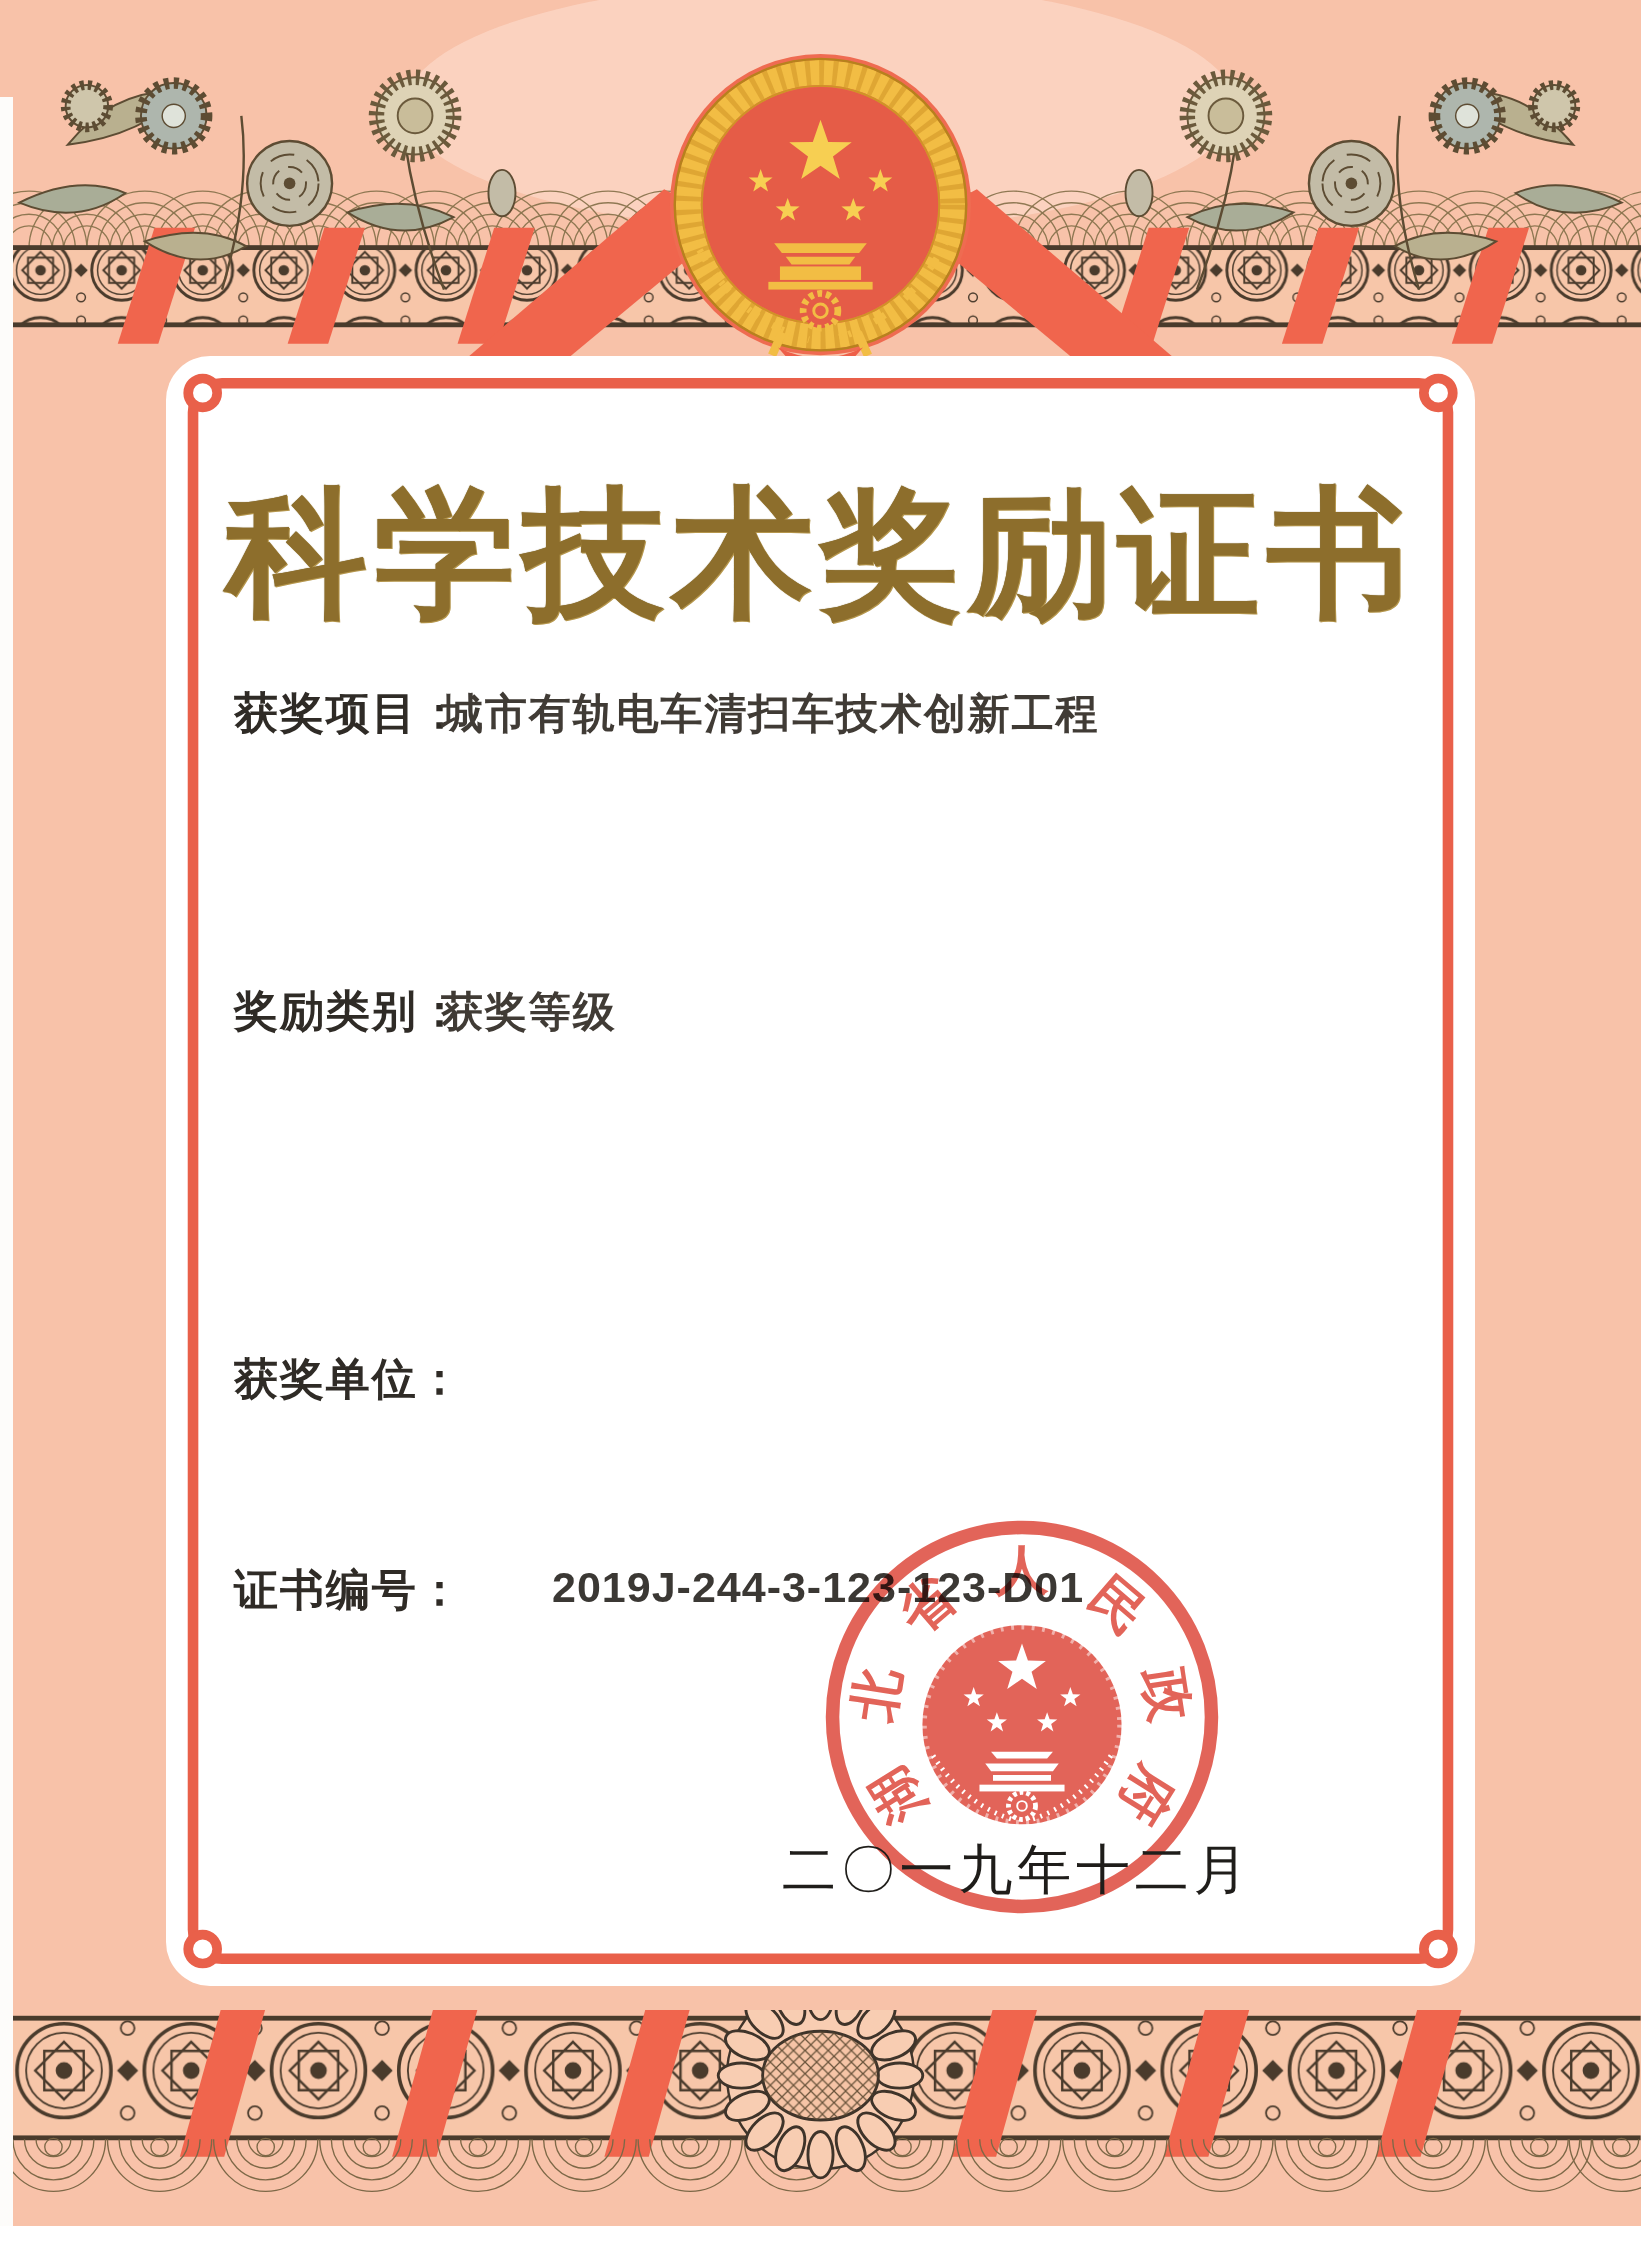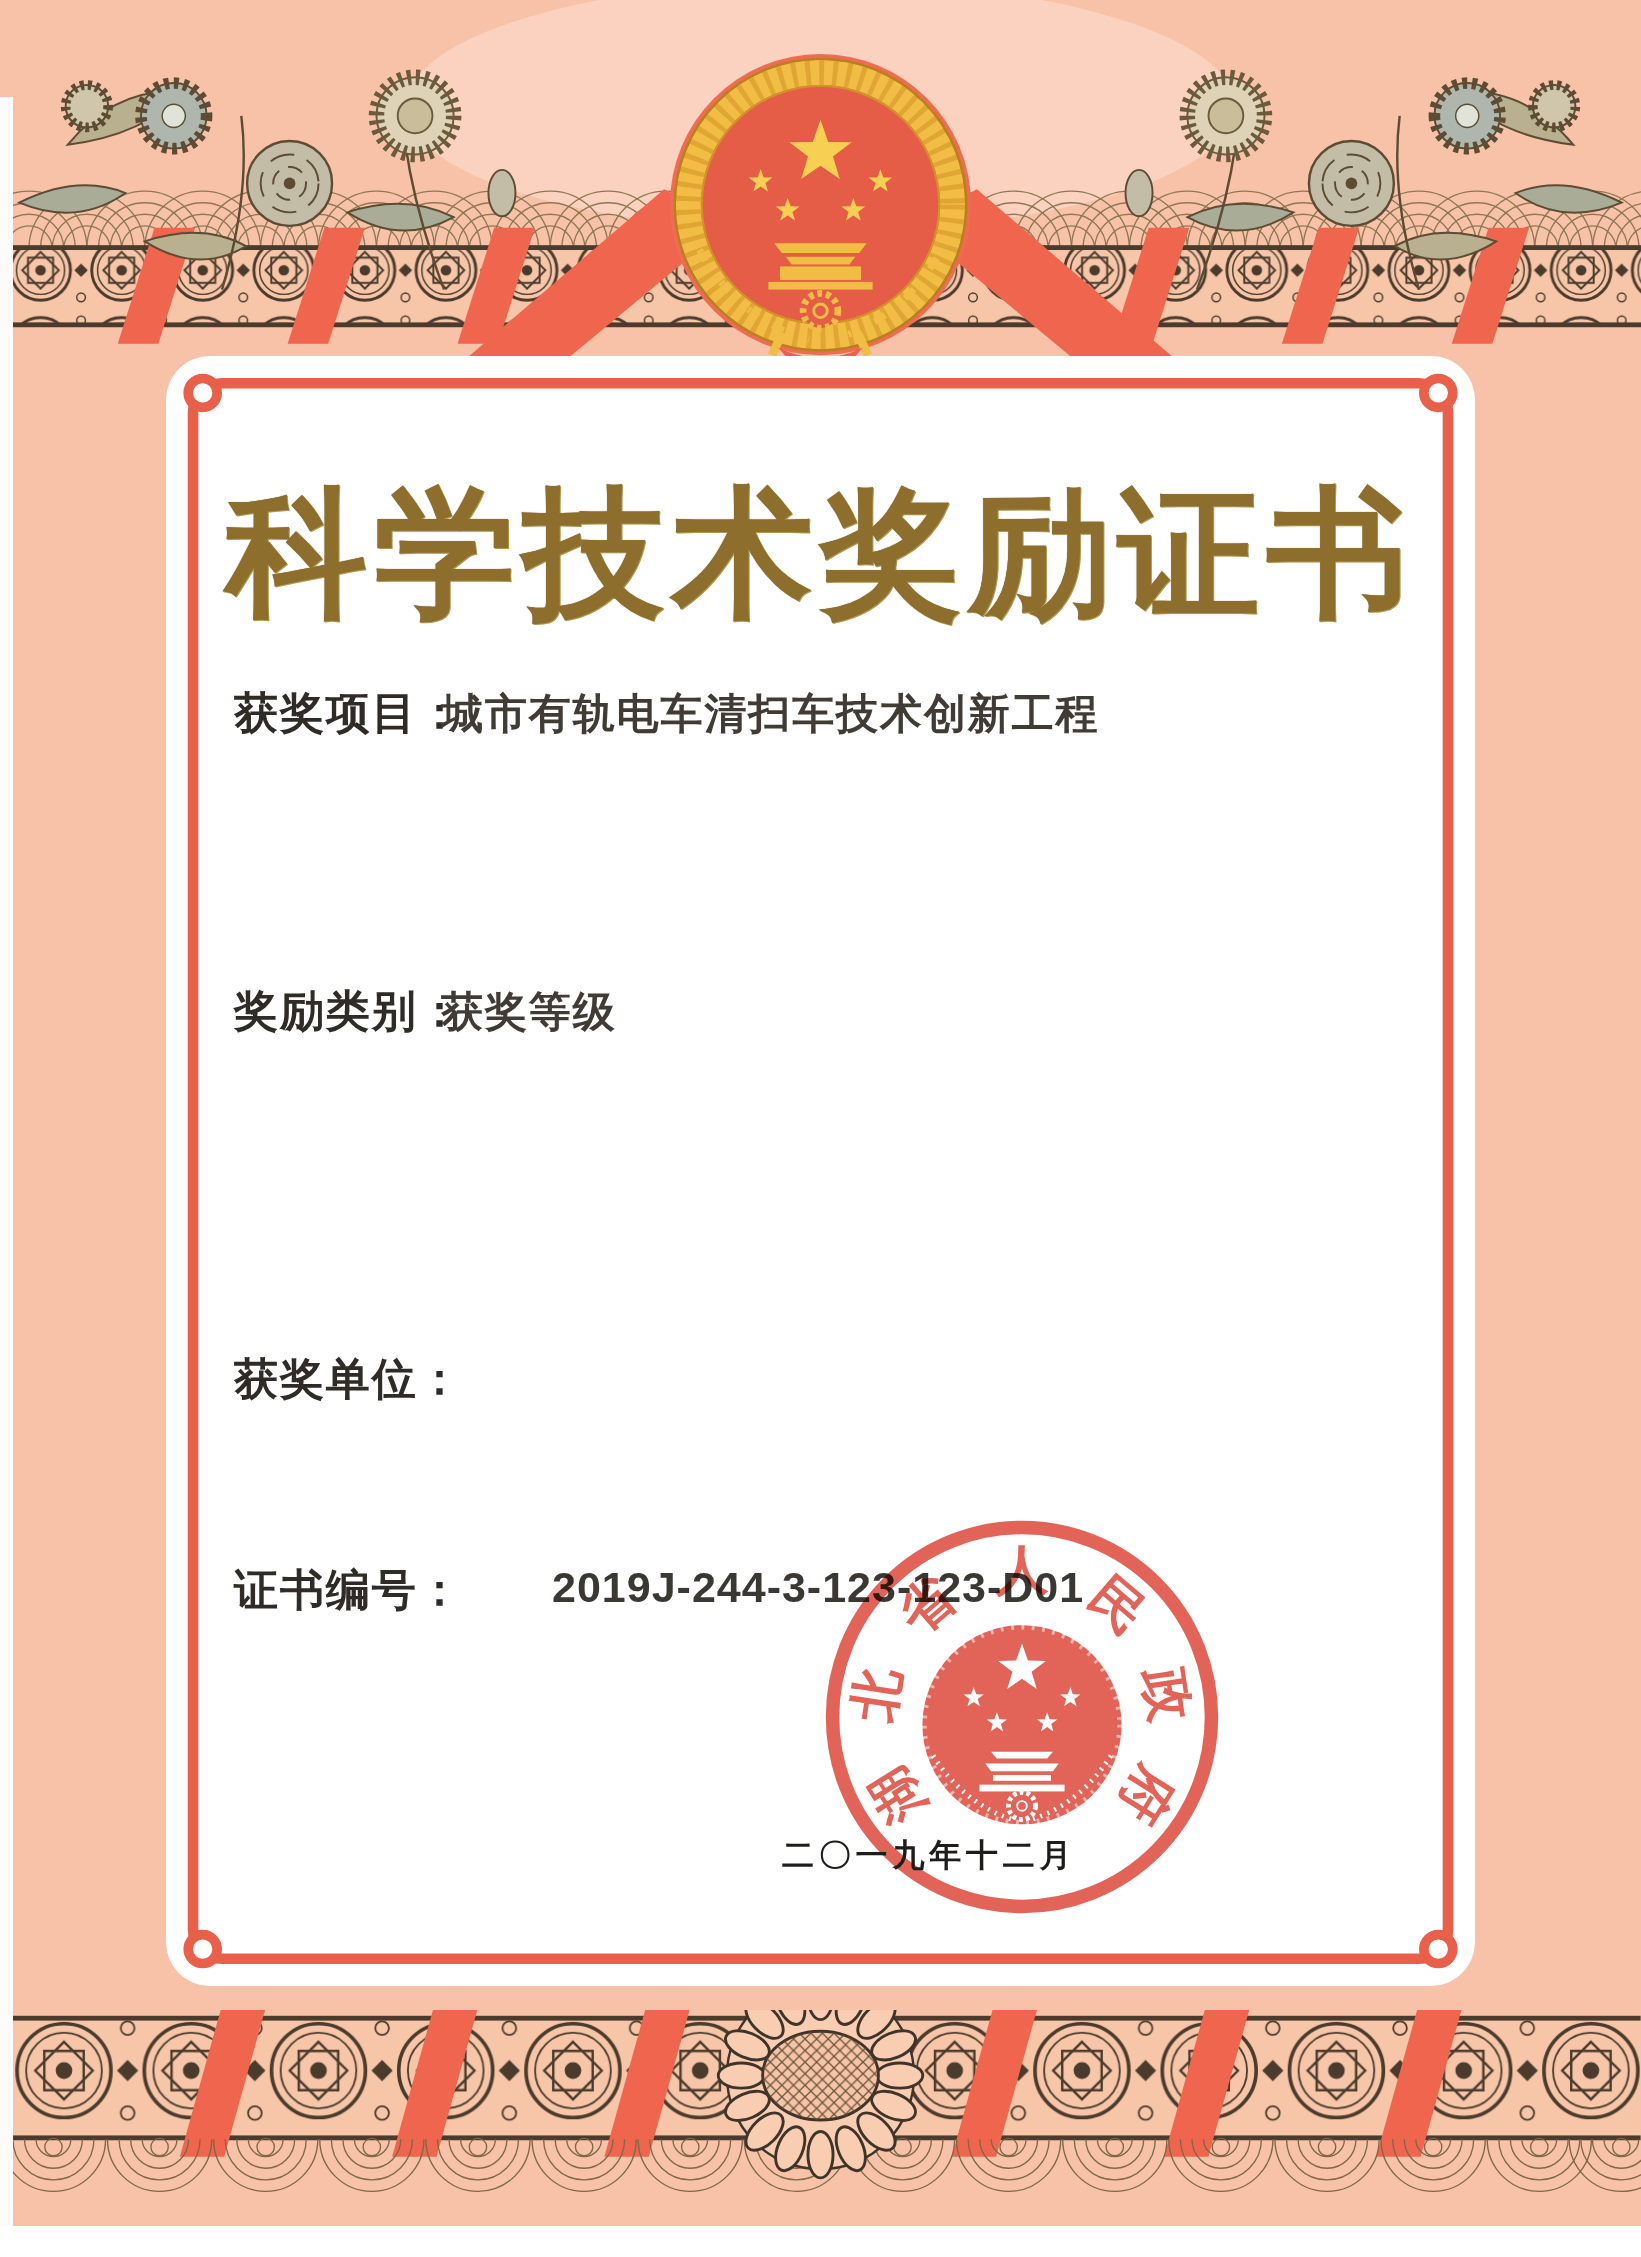--- a/index.html
+++ b/index.html
@@ -54,22 +54,22 @@
     mix-blend-mode:multiply;opacity:.92;
   }
   .seal-char{
     font-size:55px;font-weight:700;
     fill:var(--seal_red,#e0574b);
     text-anchor:middle;dominant-baseline:central;
     font-family:"DejaVu Sans","Liberation Sans",sans-serif;
   }
   .date{
     position:absolute;left:782px;top:1834px;width:463px;
-    text-align:left;font-size:32px;letter-spacing:4.8px;
-    color:#1f1d1a;white-space:nowrap;font-weight:bold;
+    text-align:left;font-size:54px;letter-spacing:4.8px;
+    color:#1f1d1a;white-space:nowrap;
   }
 
   .edge-left{position:absolute;left:0;top:97px;width:12.6px;height:2161px;background:#fdfcfa;}
   .edge-bottom{position:absolute;left:0;top:2226px;width:1641px;height:31px;background:#ffffff;}
 </style>
 </head>
 <body>
 
 <div class="page">
 

